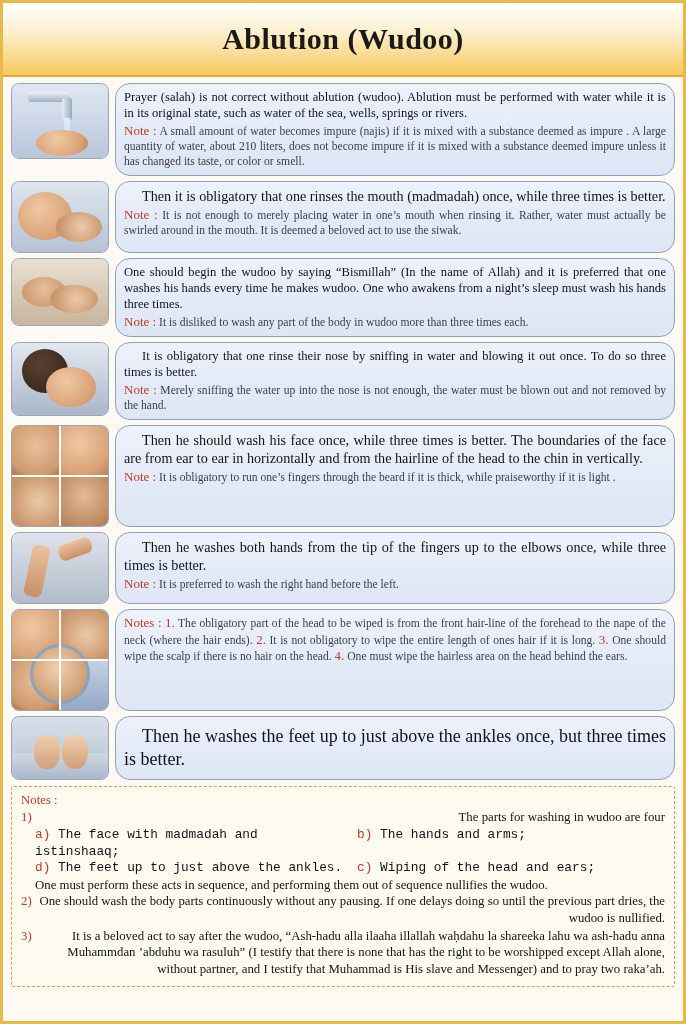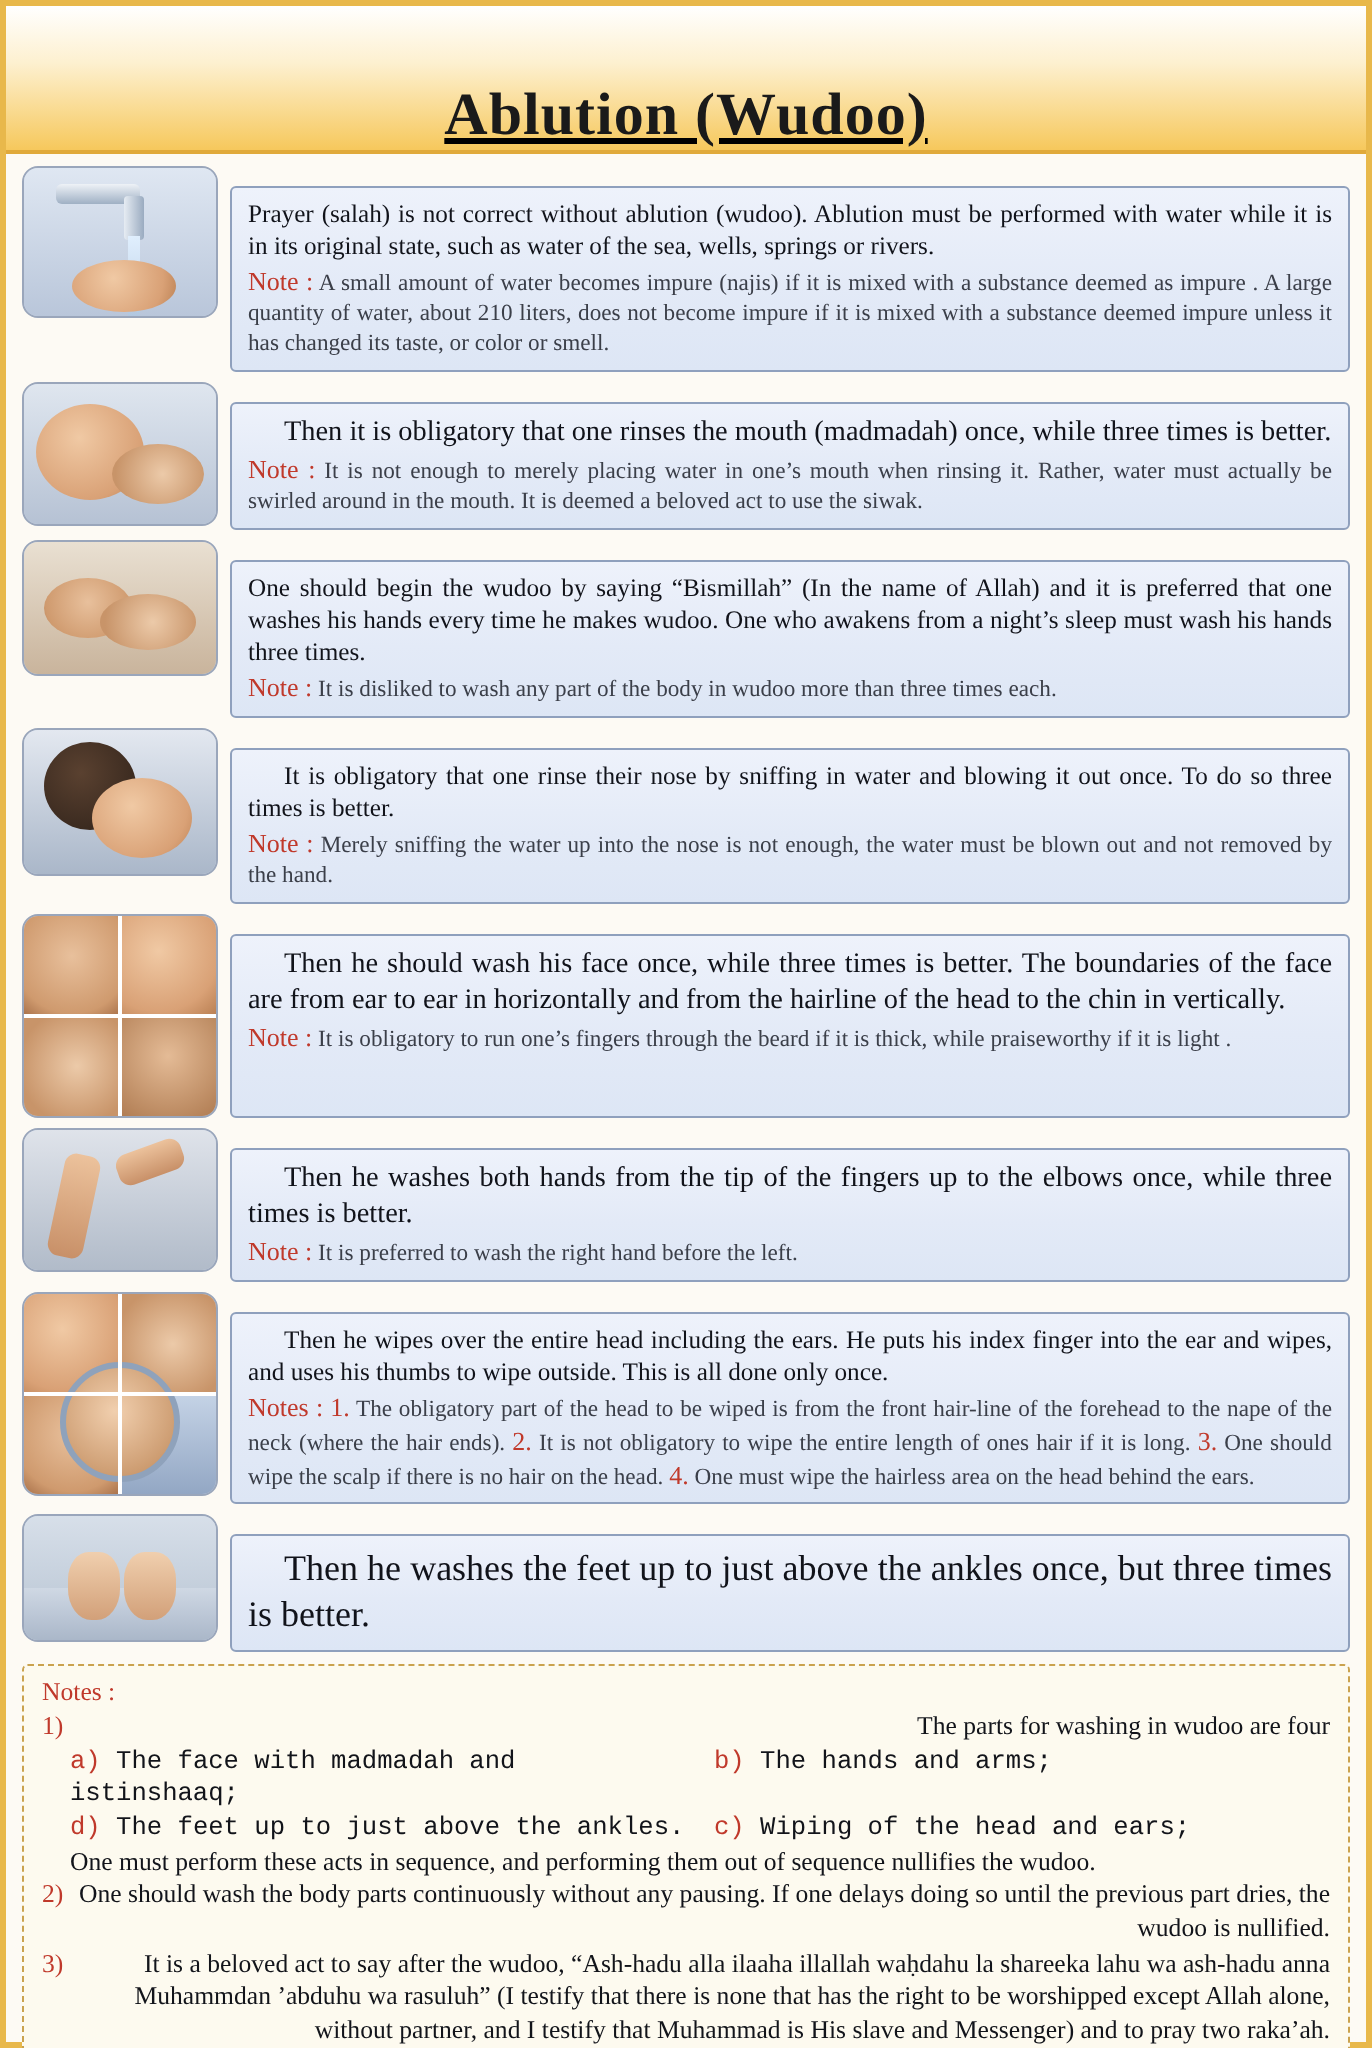--- a/index.html
+++ b/index.html
@@ -20,23 +20,22 @@
     box-sizing: border-box;
     background: #fdfaf4;
     border: 3px solid #e8b84b;
   }
   
   .header {
     height: 72px;
     background: linear-gradient(to bottom, #ffffff 0%, #fdf0cf 40%, #f6c85c 100%);
     border-bottom: 2px solid #e0a93a;
     display: flex;
-    align-items: flex-end;
+    align-items: center;
     justify-content: center;
-    text-decoration: underline;
   }
   .header-title {
     font-family: "Liberation Serif", serif;
     font-size: 30px;
     font-weight: bold;
     color: #1a1a1a;
     letter-spacing: 0.5px;
   }
   
   .content {
@@ -54,27 +53,26 @@
     border: 1px solid #9aa6bb;
     margin-right: 6px;
     overflow: hidden;
     position: relative;
     background: #cdd7e6;
   }
   .text-box {
     flex: 1 1 auto;
     border: 1px solid #8fa0bd;
     background: linear-gradient(to bottom, #eef2fb 0%, #e3eaf7 55%, #dde6f5 100%);
-    border-radius: 3px;
+    border-radius: 15px;
     padding: 5px 8px 5px 8px;
     font-size: 12.6px;
     line-height: 1.28;
     color: #11131a;
     text-align: justify;
-    margin-top: 10px;
   }
   .text-box p {
     margin: 0 0 2px 0;
   }
   .text-box p:last-child { margin-bottom: 0; }
   .indent { text-indent: 18px; }
   .note-label {
     color: #c0392b;
     font-weight: normal;
   }
@@ -261,21 +259,20 @@
             <div class="q skin3"></div>
             <div class="q skin2"></div>
             <div class="q blue-bg"></div>
           </div>
           <div class="mirror" style="left:18px;top:34px;right:18px;bottom:6px;"></div>
           <div class="edge-vert" style="left:47px"></div>
           <div class="edge-horz" style="top:49px"></div>
         </div>
       </div>
       <div class="text-box">
-        <p class="indent">Then he wipes over the entire head including the ears. He puts his index finger into the ear and wipes, and uses his thumbs to wipe outside. This is all done only once.</p>
         <p class="note-small">
           <span class="note-label">Notes :</span>
           <span class="note-label">1.</span>
           <span>The obligatory part of the head to be wiped is from the front hair-line of the forehead to the nape of the neck (where the hair ends).</span>
           <span class="note-label">2.</span>
           <span>It is not obligatory to wipe the entire length of ones hair if it is long.</span>
           <span class="note-label">3.</span>
           <span>One should wipe the scalp if there is no hair on the head.</span>
           <span class="note-label">4.</span>
           <span>One must wipe the hairless area on the head behind the ears.</span>

